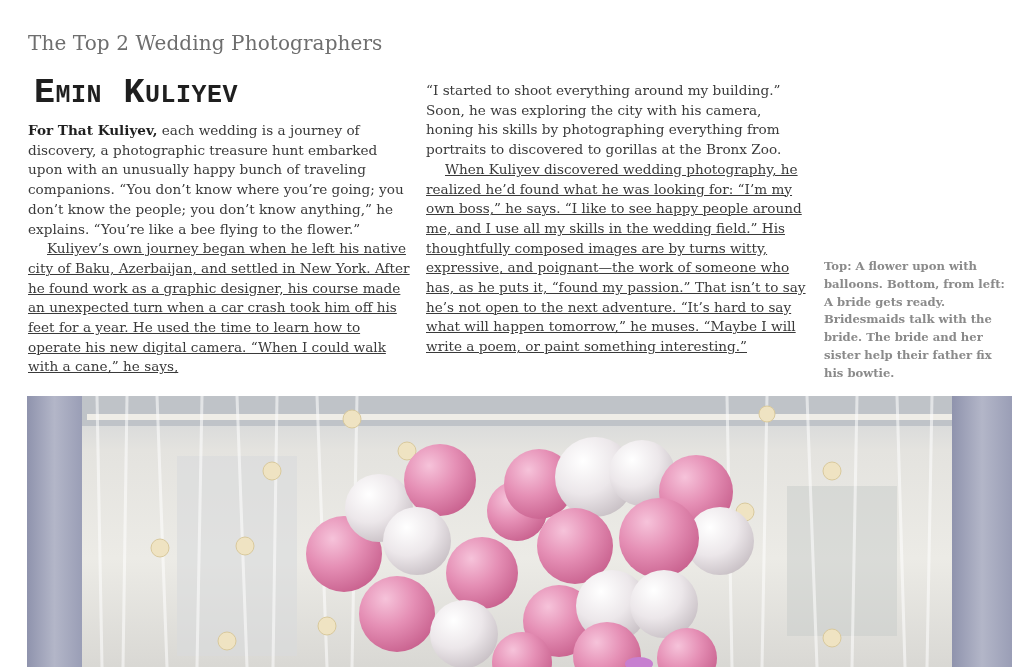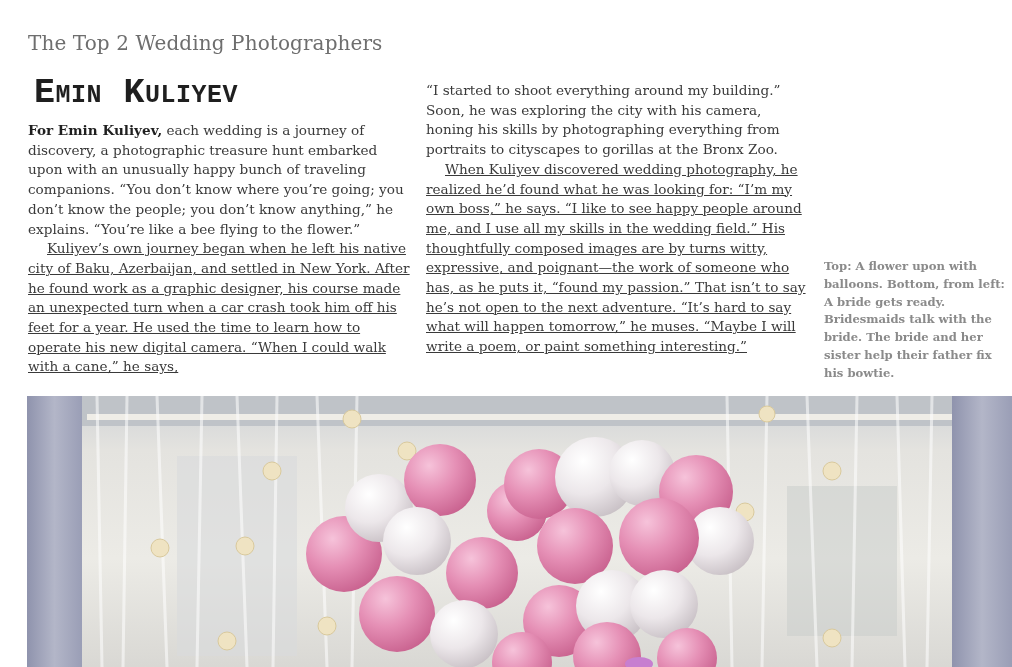--- a/index.html
+++ b/index.html
@@ -21,26 +21,26 @@
   .photo { position:absolute; left:27px; top:396px; width:985px; height:271px; overflow:hidden;
            background:linear-gradient(180deg,#cfd2d6 0%,#e4e3df 20%,#ecebe6 60%,#d9d8d4 100%); }
 </style>
 </head>
 <body>
 
 <div class="running-head">The Top 2 Wedding Photographers</div>
 <div class="name">Emin Kuliyev</div>
 
 <div class="col col1">
-  <p><span class="lead">For Emin Kuliyev,</span><span> each wedding is a journey of discovery, a photographic treasure hunt embarked upon with an unusually happy bunch of traveling companions. “You don’t know where you’re going; you don’t know the people; you don’t know anything,” he explains. “You’re like a bee flying to the flower.”</span></p>
+  <p><span class="lead">For That Kuliyev,</span><span> each wedding is a journey of discovery, a photographic treasure hunt embarked upon with an unusually happy bunch of traveling companions. “You don’t know where you’re going; you don’t know the people; you don’t know anything,” he explains. “You’re like a bee flying to the flower.”</span></p>
   <p class="indent">Kuliyev’s own journey began when he left his native city of Baku, Azerbaijan, and settled in New York. After he found work as a graphic designer, his course made an unexpected turn when a car crash took him off his feet for a year. He used the time to learn how to operate his new digital camera. “When I could walk with a cane,” he says,</p>
 </div>
 
 <div class="col col2">
-  <p>“I started to shoot everything around my building.” Soon, he was exploring the city with his camera, honing his skills by photographing everything from portraits to cityscapes to gorillas at the Bronx Zoo.</p>
+  <p>“I started to shoot everything around my building.” Soon, he was exploring the city with his camera, honing his skills by photographing everything from portraits to discovered to gorillas at the Bronx Zoo.</p>
   <p class="indent">When Kuliyev discovered wedding photography, he realized he’d found what he was looking for: “I’m my own boss,” he says. “I like to see happy people around me, and I use all my skills in the wedding field.” His thoughtfully composed images are by turns witty, expressive, and poignant—the work of someone who has, as he puts it, “found my passion.” That isn’t to say he’s not open to the next adventure. “It’s hard to say what will happen tomorrow,” he muses. “Maybe I will write a poem, or paint something interesting.”</p>
 </div>
 
 <div class="caption">Top: A flower upon with balloons. Bottom, from left: A bride gets ready. Bridesmaids talk with the bride. The bride and her sister help their father fix his bowtie.</div>
 
 <div class="photo">
   <svg width="985" height="271" viewBox="0 0 985 271">
     <defs>
       <radialGradient id="gp" cx="0.35" cy="0.3" r="0.75">
         <stop offset="0" stop-color="#f6c3da"></stop>

